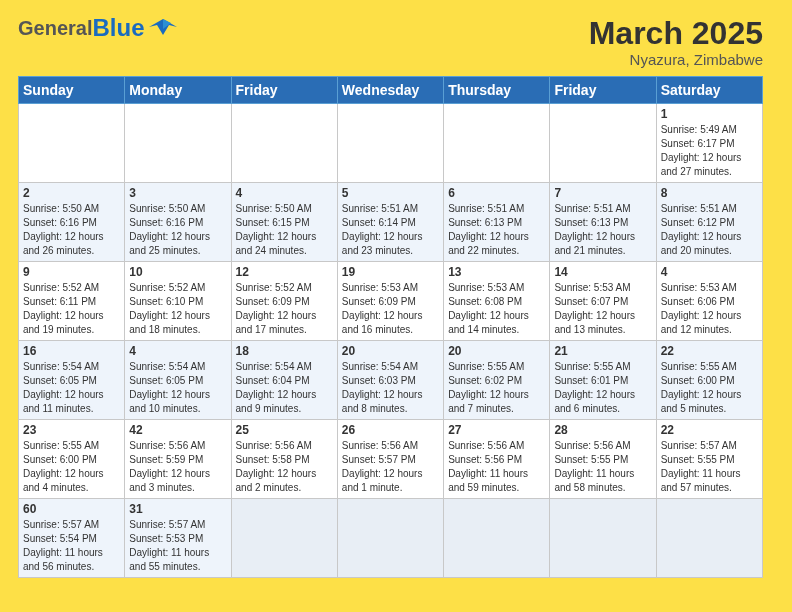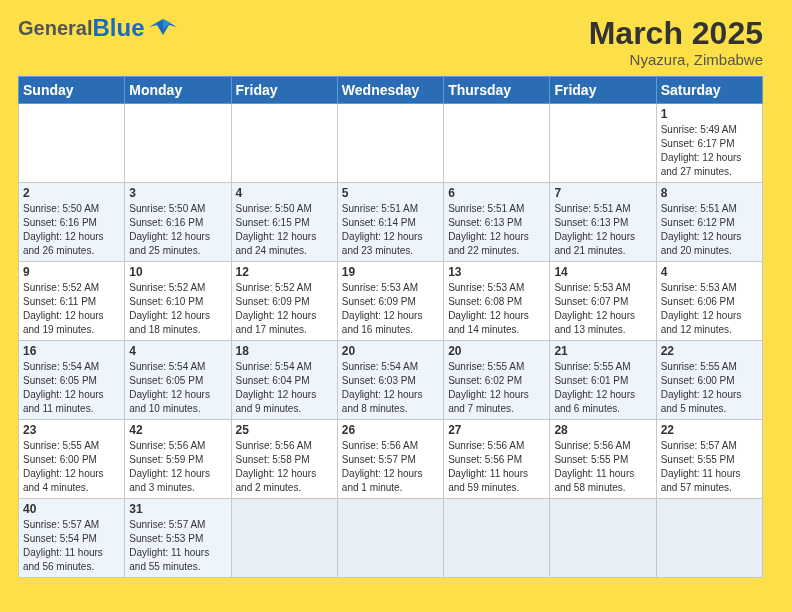--- a/index.html
+++ b/index.html
@@ -352,21 +352,21 @@
           <td>
             <span class="day-number">22</span>
             <div class="day-info" style="white-space: pre-line;">Sunrise: 5:57 AM
 Sunset: 5:55 PM
 Daylight: 11 hours
 and 57 minutes.</div>
           </td>
         </tr>
         <tr class="alt-row">
           <td>
-            <span class="day-number">40</span>
+            <span class="day-number">60</span>
             <div class="day-info" style="white-space: pre-line;">Sunrise: 5:57 AM
 Sunset: 5:54 PM
 Daylight: 11 hours
 and 56 minutes.</div>
           </td>
           <td>
             <span class="day-number">31</span>
             <div class="day-info" style="white-space: pre-line;">Sunrise: 5:57 AM
 Sunset: 5:53 PM
 Daylight: 11 hours

